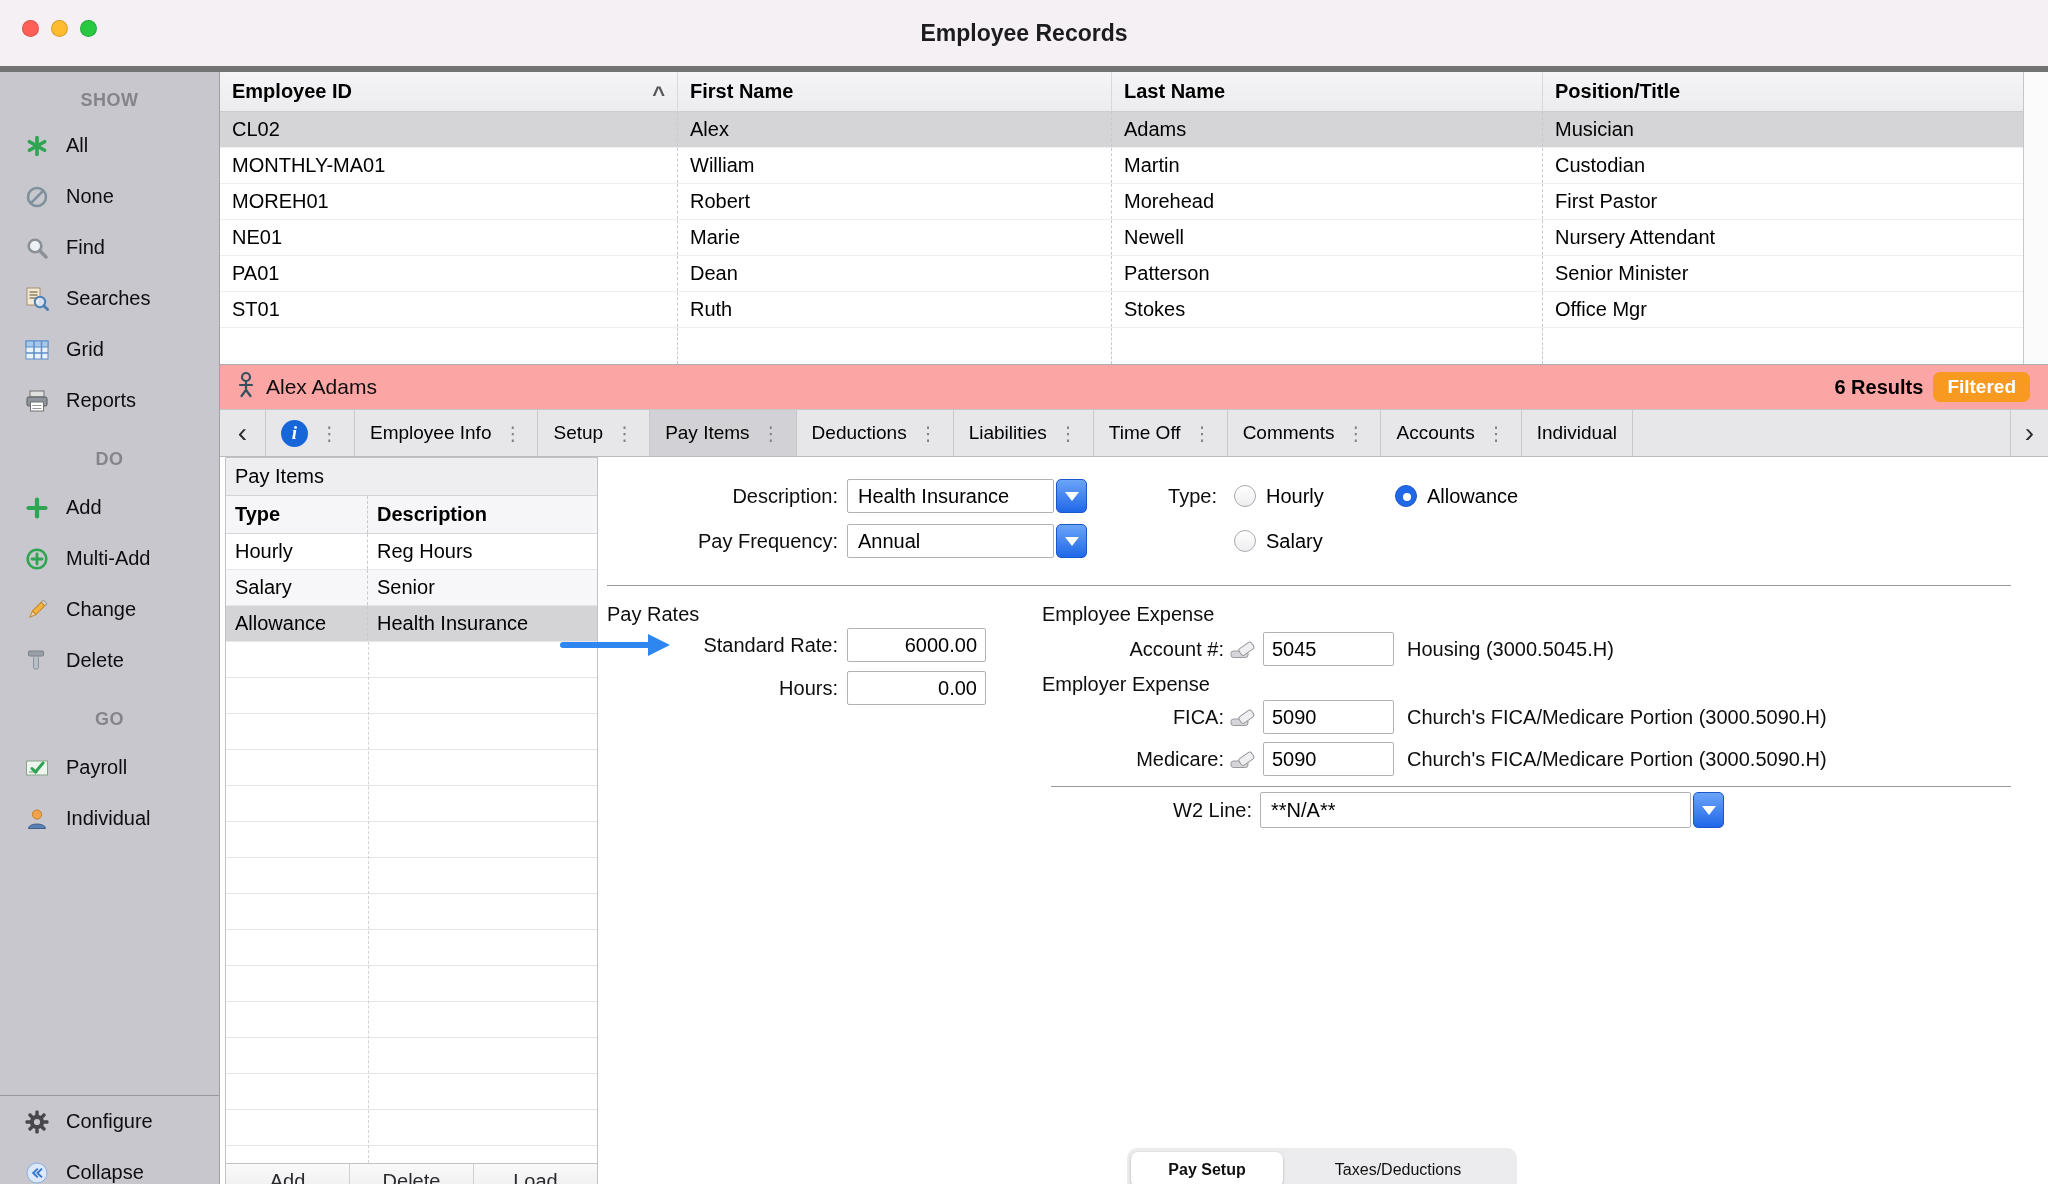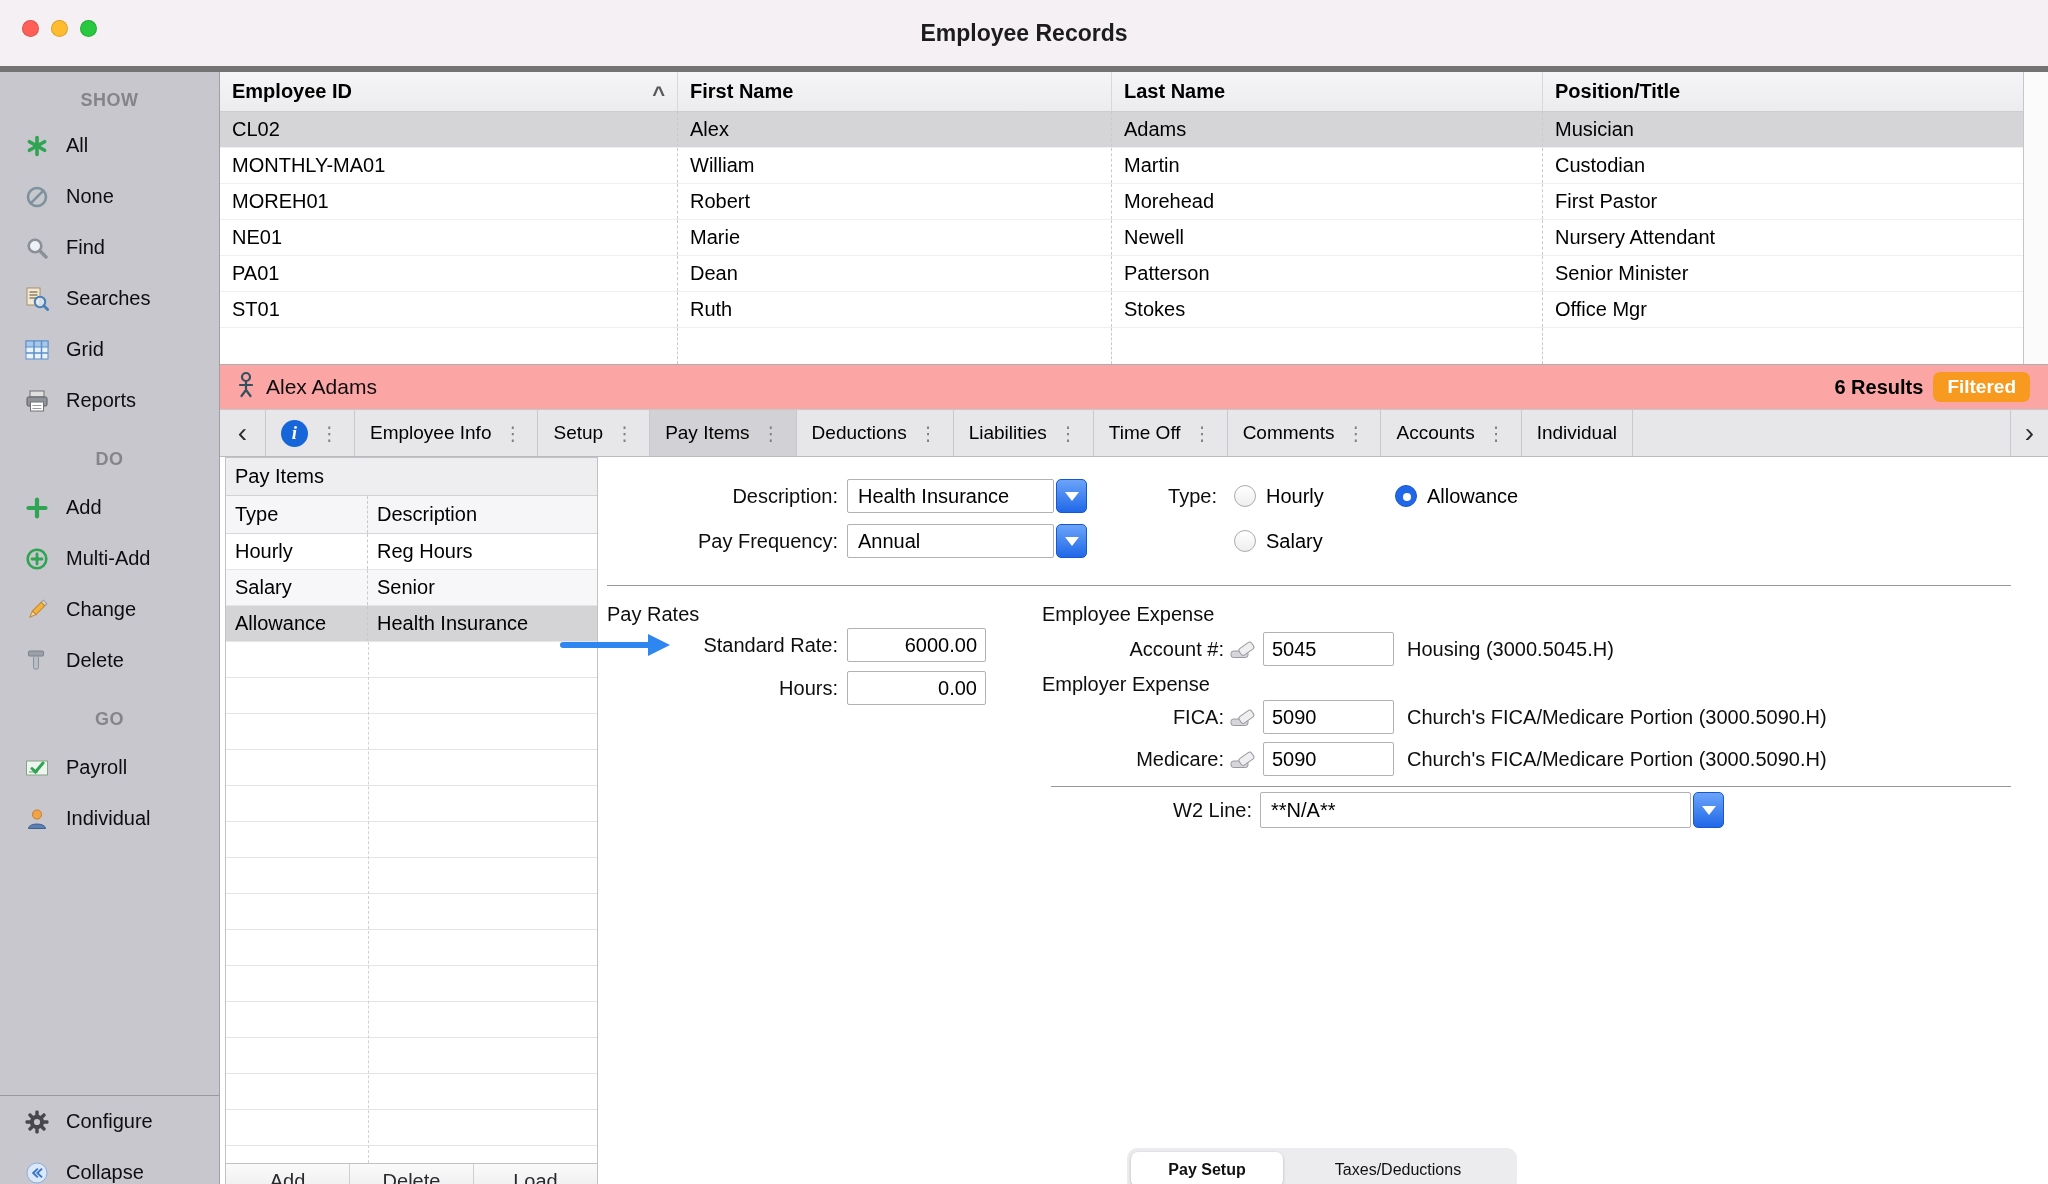--- a/index.html
+++ b/index.html
@@ -56,21 +56,21 @@
   .tab.active { background:#d2d1d5; }
   .dots { color:#808085; font-size:19px; }
   .info-circle { width:27px; height:27px; border-radius:50%; background:#1766d9; color:#fff; display:flex; align-items:center; justify-content:center; font-family:"Liberation Serif","DejaVu Serif",serif; font-style:italic; font-weight:bold; font-size:19px; }
 
   
   .content { flex:1; position:relative; background:#fff; min-height:0; }
 
   
   .pay-panel { position:absolute; left:5px; top:0; bottom:0; width:373px; border:1px solid #c2c2c6; background:#fff; display:flex; flex-direction:column; }
   .pi-title { height:38px; background:#eeedf0; border-bottom:1px solid #d2d2d5; display:flex; align-items:center; padding-left:9px; font-size:20px; }
-  .pi-cols { height:38px; display:flex; background:#f6f6f8; border-bottom:1px solid #d6d6d9; font-size:20px; }
+  .pi-cols { height:38px; display:flex; background:#f6f6f8; border-bottom:1px solid #d6d6d9; font-size:20px;font-weight:bold; }
   .pi-colcell { display:flex; align-items:center; padding-left:9px; }
   .pi-col-type { width:142px; border-right:1px dashed #c9c9cd; }
   .pi-col-desc { flex:1; }
   .pi-row { height:36px; display:flex; font-size:20px; border-bottom:1px solid #e6e6e9; }
   .pi-row.alt { background:#f7f7f9; }
   .pi-row.selected { background:#d4d4d7; }
   .pi-cell { display:flex; align-items:center; padding-left:9px; overflow:hidden; white-space:nowrap; }
   .pi-type { width:142px; border-right:1px dashed #c9c9cd; }
   .pi-desc { flex:1; }
   .pi-filler { flex:1; position:relative;

